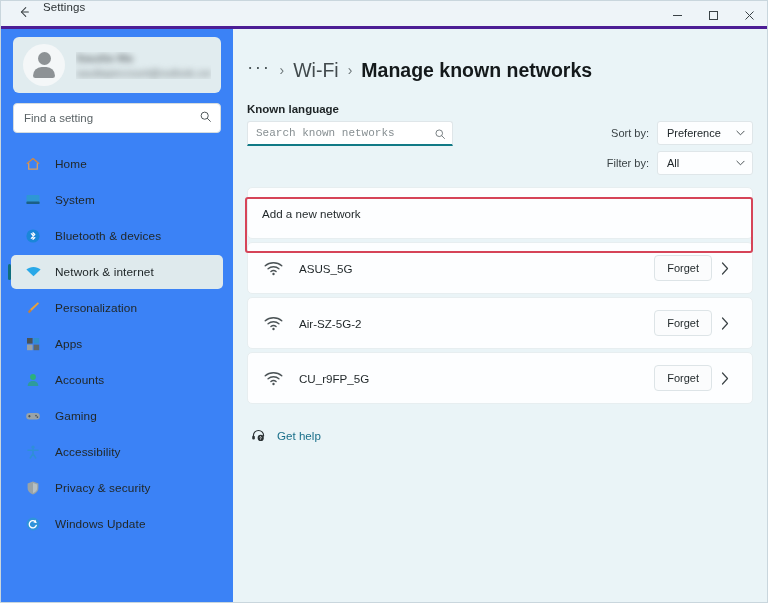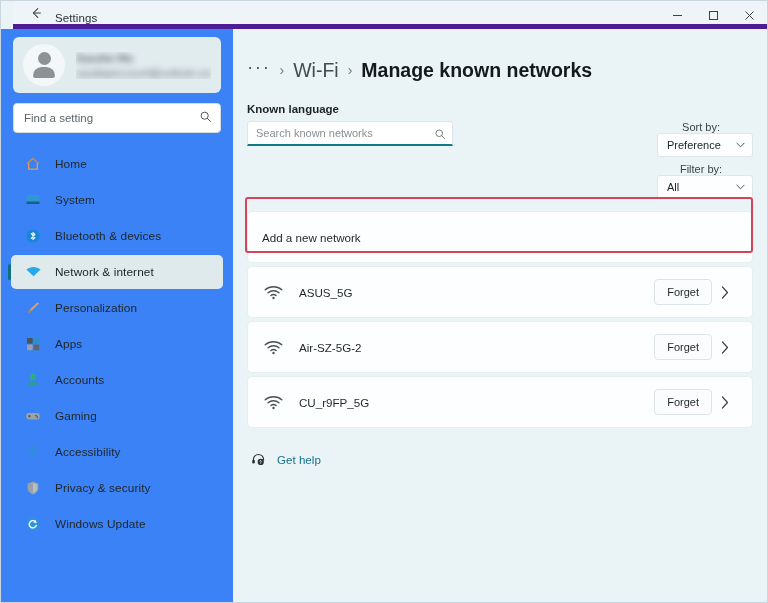--- a/index.html
+++ b/index.html
@@ -13,25 +13,24 @@
     position: relative;
     width: 768px; height: 603px;
     background: #eaf4f7;
     display: flex; flex-direction: column;
     border: 1px solid #c9d6dd;
   }
 
   
   .titlebar {
     height: 28px; flex: 0 0 28px;
-    display: flex; align-items: flex-end;
+    display: flex; align-items: flex-start;
     background: #eef4f8;
-    border-bottom: 5px solid #4c1d95;
+    border-bottom: 3px solid #4c1d95;
     position: relative;
-    margin-left: 12px;
   }
   .back-btn {
     width: 30px; height: 22px; margin-left: 8px;
     display: flex; align-items: center; justify-content: center;
     border-radius: 4px; color: #333a3d;
   }
   .back-btn svg { display: block; }
   .app-title {
     font-size: 11.5px; color: #2c3234; margin-left: 4px;
     letter-spacing: .1px;
@@ -142,30 +141,30 @@
 
   .known-search { position: relative; width: 206px; }
   .known-search input {
     width: 100%; height: 25px;
     background: #ffffff;
     border: 1px solid #dfe6e9;
     border-bottom: 2px solid #117a86;
     border-radius: 3px 3px 0 0;
     font-size: 11px; color: #3c4446;
     padding: 0 24px 0 8px;
-    font-family: Liberation Sans, sans-serif;
+    font-family: Liberation Mono, monospace;
     outline: none;
   }
   .known-search input::placeholder { color: #878f92; }
   .known-search .s-ico {
     position: absolute; right: 7px; top: 5px; color: #6a7275; pointer-events: none;
   }
 
   .selects { display: flex; flex-direction: column; gap: 6px; }
-  .sel-row { display: flex; align-items: center; justify-content: flex-end; flex-direction: column; }
+  .sel-row { display: flex; align-items: center; justify-content: flex-end; }
   .sel-lbl { font-size: 11px; color: #3a4245; margin-right: 8px; }
   .sel {
     width: 96px; height: 24px;
     background: #fdfeff; border: 1px solid #dfe6e9; border-radius: 3px;
     display: flex; align-items: center; justify-content: space-between;
     padding: 0 7px 0 9px;
     font-size: 11px; color: #20272a;
   }
   .sel .chev { color: #4b5356; font-size: 9px; }
 

